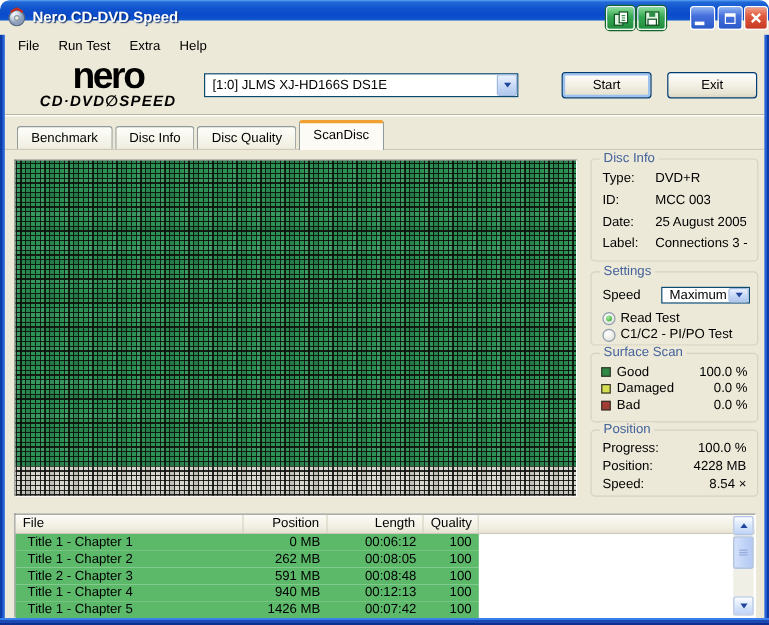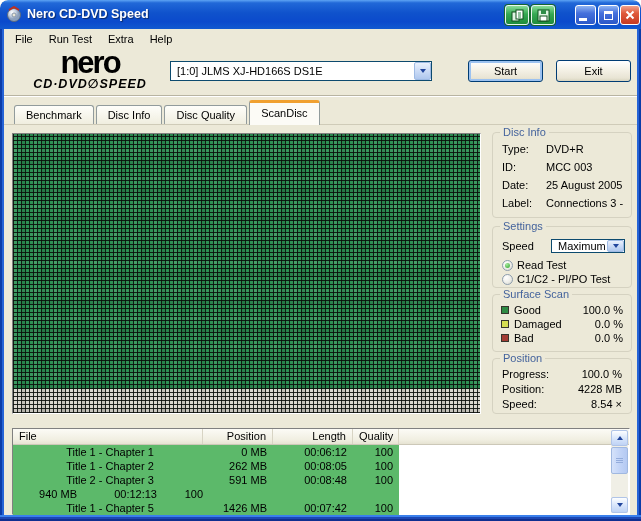--- a/index.html
+++ b/index.html
@@ -5,21 +5,21 @@
   html,body{margin:0;padding:0;background:#fff;}
   *{box-sizing:border-box;}
   .window{
     position:relative;width:641px;height:521px;overflow:hidden;
     background:#ECE9D8;
     font-family:"Liberation Sans","DejaVu Sans",sans-serif;font-size:11px;color:#000;
     border-radius:8px 8px 0 0;
   }
   
   .titlebar{
-    position:absolute;left:0;top:0;width:641px;height:29px;
+    position:absolute;left:0;top:0;width:641px;height:17px;
     background:linear-gradient(180deg,#5EA4F4 0%,#2168D8 10%,#0F52CC 45%,#0B4ACC 75%,#1159D0 100%);
     border-radius:8px 8px 0 0;
   }
   .tb-icon{position:absolute;left:6px;top:6px;width:16px;height:16px;}
   .tb-title{
     position:absolute;left:27px;top:7px;color:#fff;font-size:12.5px;font-weight:bold;
     text-shadow:1px 1px 1px #0A2A6A;white-space:nowrap;
   }
   .tb-btn{position:absolute;top:5px;height:20px;border-radius:3px;cursor:default;
     display:flex;align-items:center;justify-content:center;}
@@ -120,21 +120,21 @@
     border-bottom:1px solid #CCC8B8;}
   .hc{padding:0 6px;border-right:1px solid #D8D4C4;white-space:nowrap;}
   .hc.fill{flex:1;border-right:none;}
   .c0{width:190px;flex:none;text-align:left;}
   .c1{width:70px;flex:none;text-align:right;}
   .c2{width:80px;flex:none;text-align:right;}
   .c3{width:46px;flex:none;text-align:right;}
   .lv-row{display:flex;height:14px;line-height:14px;}
   .band{display:flex;width:386px;flex:none;background:#5CB96A;}
   .band .tc{padding:0 6px;white-space:nowrap;overflow:hidden;}
-  .band .c0{padding-left:10px;text-align:center;}
+  .band .c0{padding-left:10px;}
   
   .sb{position:absolute;top:1px;bottom:1px;right:1px;width:17px;background:#F0EFE6;}
   .sb-btn{position:absolute;left:0;width:17px;height:16px;border:1px solid #B0C4E8;border-radius:2px;
     background:linear-gradient(180deg,#FDFEFF 0%,#D9E6FB 50%,#BFD3F5 100%);
     display:flex;align-items:center;justify-content:center;}
   .sb-up{top:0;} .sb-down{bottom:0;}
   .sb-thumb{position:absolute;left:0;top:17px;width:17px;height:27px;border:1px solid #A0B8E0;border-radius:2px;
     background:linear-gradient(90deg,#D5E2FA 0%,#C2D4F7 50%,#B4C9F2 100%);
     display:flex;flex-direction:column;align-items:center;justify-content:center;gap:1px;}
   .grip{width:7px;height:1px;background:#93ACDC;}
@@ -334,20 +334,21 @@
         <div class="lv-row">
           <div class="band">
             <span class="tc c0">Title 2 -  Chapter 3</span>
             <span class="tc c1">591 MB</span>
             <span class="tc c2">00:08:48</span>
             <span class="tc c3">100</span>
           </div>
         </div>
         <div class="lv-row">
           <div class="band">
+            <span class="tc c0">Title 1 -  Chapter 4</span>
             <span class="tc c1">940 MB</span>
             <span class="tc c2">00:12:13</span>
             <span class="tc c3">100</span>
           </div>
         </div>
         <div class="lv-row">
           <div class="band">
             <span class="tc c0">Title 1 -  Chapter 5</span>
             <span class="tc c1">1426 MB</span>
             <span class="tc c2">00:07:42</span>

